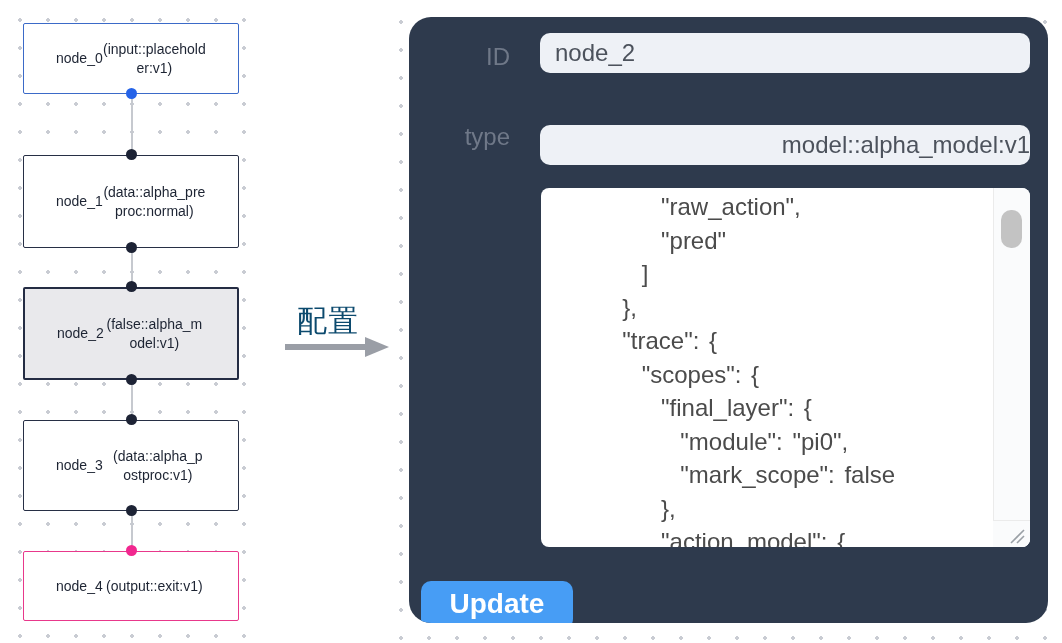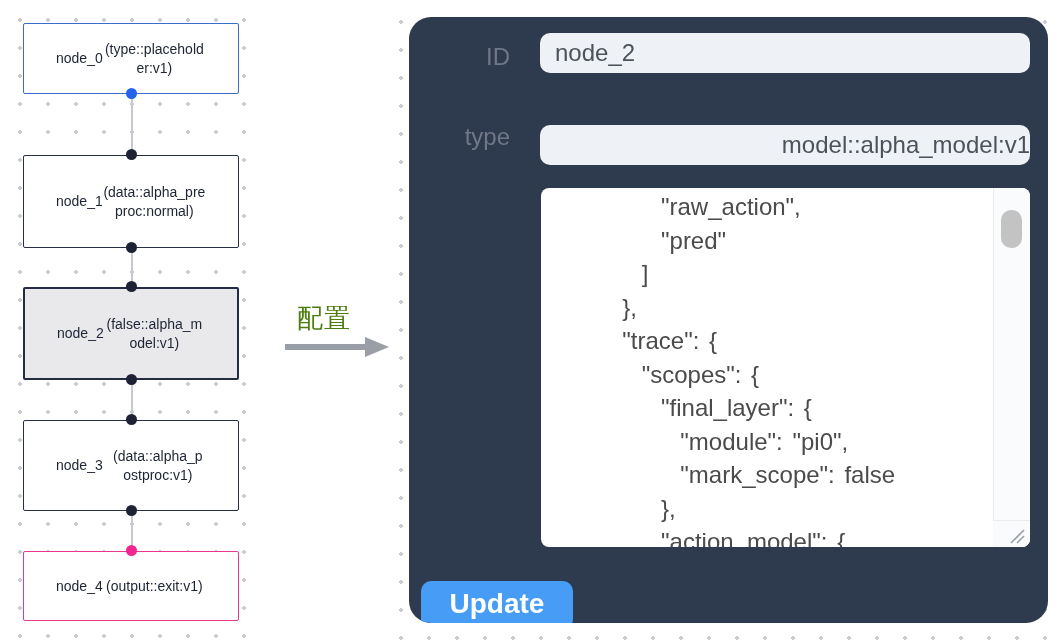--- a/index.html
+++ b/index.html
@@ -41,21 +41,21 @@
   .port {
     position: absolute; left: 126px; width: 11px; height: 11px;
     border-radius: 50%; background: #1d2335;
   }
   .port-blue { background: #2563e8; }
   .port-pink { background: #f1278f; }
 
   
   .transition-label {
     position: absolute; left: 297px; top: 301px;
-    font-size: 26px; color: #4d7c0f; letter-spacing: 1px;
+    font-size: 30px; color: #0c4a6e; letter-spacing: 1px;
   }
   .transition-arrow { position: absolute; left: 285px; top: 337px; }
 
   
   .panel {
     position: absolute; left: 409px; top: 17px; width: 639px; height: 606px;
     background: #2e3a4d; border-radius: 22px; overflow: hidden;
   }
   .plabel {
     position: absolute; left: 0; width: 101px; text-align: right;
@@ -114,21 +114,21 @@
 
 <div class="dot-canvas canvas-right"></div>
 
 <div class="edge" style="top:94px;height:56px;"></div>
 <div class="edge" style="top:247px;height:40px;"></div>
 <div class="edge" style="top:379px;height:41px;"></div>
 <div class="edge" style="top:511px;height:40px;"></div>
 
 <div class="node node-input">
   <div class="node-title">node_0</div>
-  <div class="node-sub">(type::placeholder:v1)</div>
+  <div class="node-sub">(input::placeholder:v1)</div>
 </div>
 <div class="node node-default1">
   <div class="node-title">node_1</div>
   <div class="node-sub">(data::alpha_preproc:normal)</div>
 </div>
 <div class="node node-selected">
   <div class="node-title">node_2</div>
   <div class="node-sub">(false::alpha_model:v1)</div>
 </div>
 <div class="node node-default3">

